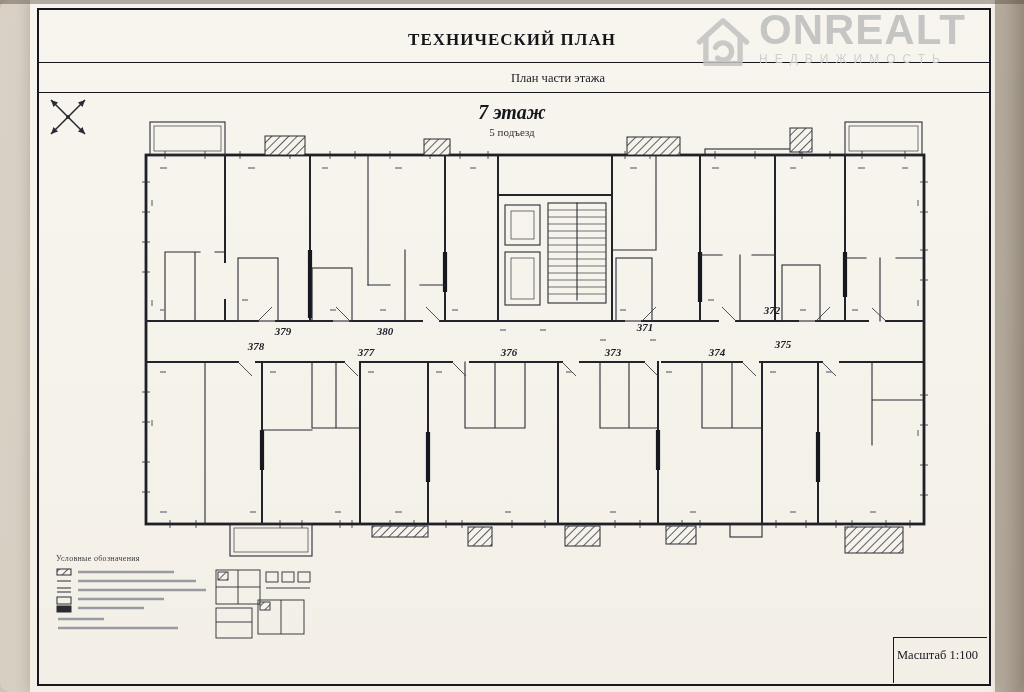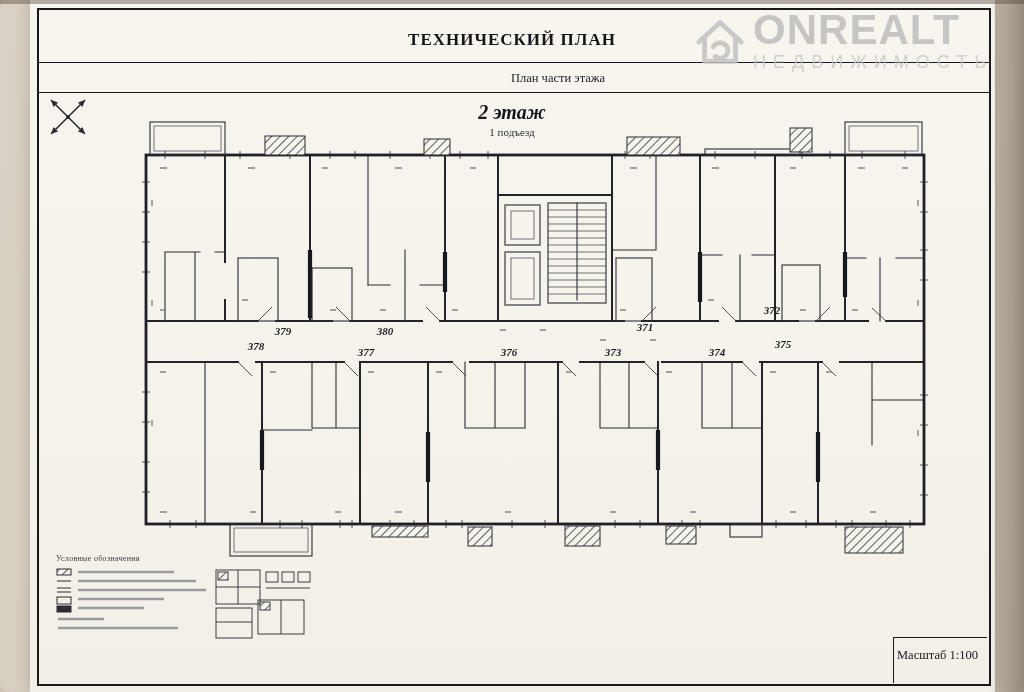--- a/index.html
+++ b/index.html
@@ -29,38 +29,38 @@
     font:italic 700 11px "Liberation Serif",serif;color:#1d1d27;white-space:nowrap;}
   .legend-heading{position:absolute;left:56px;top:554px;font-size:8px;color:#3a3a42;letter-spacing:.3px;}
   .tb-h{position:absolute;left:893px;top:637px;width:94px;border-top:1.6px solid #17171d;}
   .tb-v{position:absolute;left:893px;top:637px;height:46px;border-left:1.6px solid #17171d;}
   .scale-label{position:absolute;left:897px;top:648px;width:88px;text-align:left;
     font-size:12.5px;color:#17171f;}
   .watermark{position:absolute;left:693px;top:10px;width:300px;height:78px;display:flex;align-items:flex-start;opacity:.85;}
   .wm-text{margin-left:6px;}
   .wm-brand{font-family:"Liberation Sans",sans-serif;font-weight:800;font-size:42px;line-height:40px;
     letter-spacing:1px;color:#bdbdbd;}
-  .wm-tag{font-family:"Liberation Sans",sans-serif;font-size:18px;letter-spacing:7px;color:#c9c9c9;margin-top:2px;}
+  .wm-tag{font-family:"Liberation Sans",sans-serif;font-size:12px;letter-spacing:7px;color:#c9c9c9;margin-top:2px;}
   .shade-right{position:absolute;right:0;top:0;width:34px;height:692px;pointer-events:none;
     background:linear-gradient(to right,rgba(0,0,0,0),rgba(62,50,38,.38));}
   .shade-top{position:absolute;left:0;top:0;width:100%;height:4px;pointer-events:none;background:rgba(74,62,48,.4);}
 </style>
 </head>
 <body>
 
 <div class="photo">
   <div class="paper"></div>
   <div class="frame"></div>
   <div class="hline l1"></div>
   <div class="hline l2"></div>
 
   <div class="doc-title">ТЕХНИЧЕСКИЙ ПЛАН</div>
   <div class="doc-subtitle">План части этажа</div>
-  <div class="floor-heading">2 этаж</div>
-  <div class="entrance-heading">1 подъезд</div>
+  <div class="floor-heading">7 этаж</div>
+  <div class="entrance-heading">5 подъезд</div>
 
   <svg class="compass" width="48" height="48" viewBox="0 0 48 48">
     <g stroke="#2a2a33" stroke-width="1.6" fill="none">
       <line x1="7" y1="7" x2="41" y2="41"></line>
       <line x1="41" y1="7" x2="7" y2="41"></line>
     </g>
     <g fill="#2a2a33">
       <path d="M7 7L14 9.5L9.5 14Z"></path>
       <path d="M41 7L38.5 14L34 9.5Z"></path>
       <path d="M7 41L9.5 34L14 38.5Z"></path>

